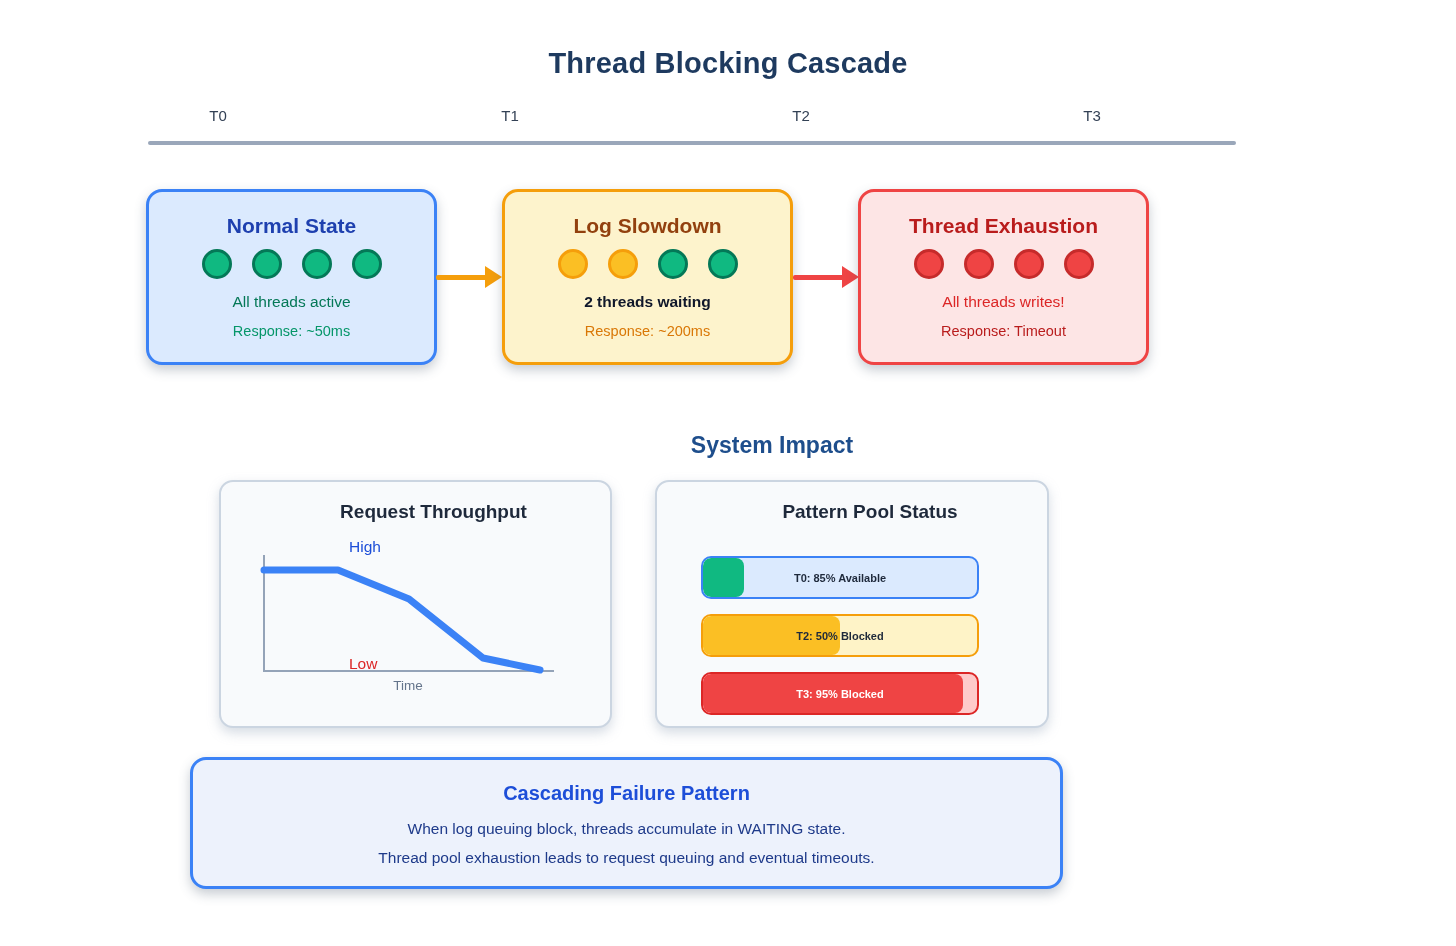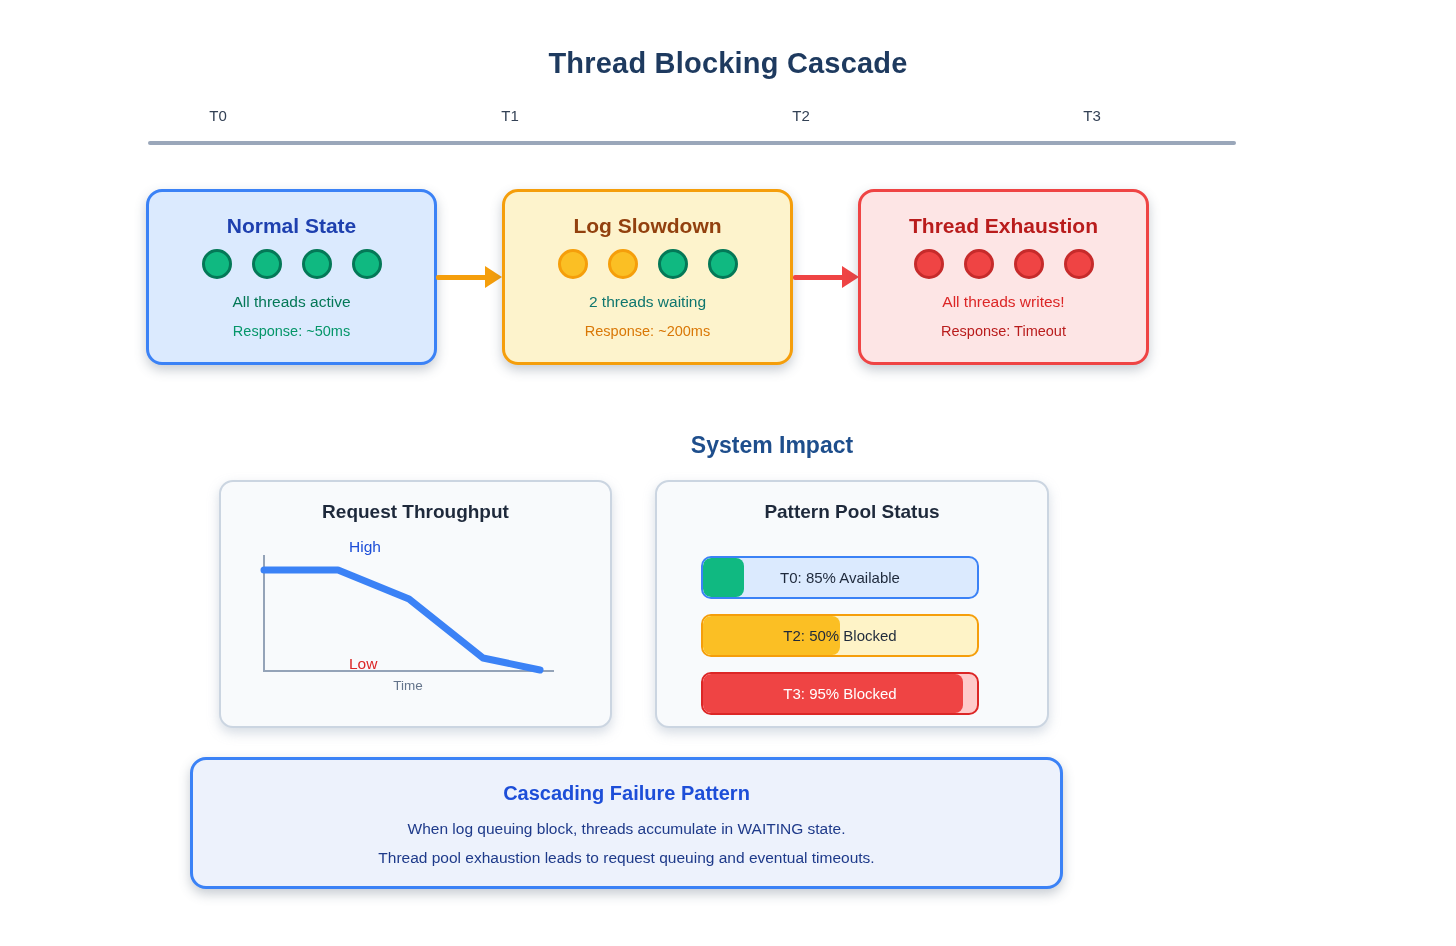--- a/index.html
+++ b/index.html
@@ -43,21 +43,21 @@
   .stage-exhaustion .stage-title{color:#b91c1c;}
   .dots{display:flex;gap:20px;margin-top:10px;height:30px;}
   .dot{width:30px;height:30px;border-radius:50%;box-sizing:border-box;border:3px solid;}
   .dot-green{background:#10b981;border-color:#047857;}
   .dot-amber{background:#fbbf24;border-color:#f59e0b;}
   .dot-red{background:#ef4444;border-color:#c62b2b;}
   .stage-line1{margin-top:14px;font-size:15.5px;}
   .stage-line2{margin-top:12px;font-size:14.5px;}
   .stage-normal .stage-line1{color:#047857;text-align:right;}
   .stage-normal .stage-line2{color:#059669;}
-  .stage-slowdown .stage-line1{color:#0f766e;}
+  .stage-slowdown .stage-line1{color:#0f172a;font-weight:bold;}
   .stage-slowdown .stage-line2{color:#d97706;}
   .stage-exhaustion .stage-line1{color:#dc2626;}
   .stage-exhaustion .stage-line2{color:#b91c1c;}
 
   
   .arrow{position:absolute;top:266px;width:66px;height:22px;}
   .arrow-1{left:436px;}
   .arrow-2{left:793px;}
   .arrow .shaft{position:absolute;left:0;right:14px;top:8.5px;height:5px;border-radius:2px;}
   .arrow .head{
@@ -76,37 +76,37 @@
   }
   .panel{
     position:absolute;top:480px;height:248px;box-sizing:border-box;
     background:#f8fafc;border:2px solid #cbd5e1;border-radius:14px;
     box-shadow:0 5px 12px rgba(148,163,184,.38);
   }
   .panel-chart{left:219px;width:393px;}
   .panel-pool{left:655px;width:394px;}
   .panel-title{
     position:absolute;top:19px;left:0;width:100%;text-align:center;
-    font-size:19px;font-weight:700;color:#1e293b;
+    font-size:19px;font-weight:700;color:#1e293b;padding-left:18px;
   }
   .chart-svg{position:absolute;left:0;top:0;width:393px;height:248px;}
   .chart-high{position:absolute;left:349px;top:538px;font-size:15.5px;color:#1d4ed8;}
   .chart-low{position:absolute;left:349px;top:655px;font-size:15.5px;color:#dc2626;}
   .chart-time{position:absolute;left:378px;top:678px;width:60px;text-align:center;font-size:13.5px;color:#64748b;}
 
   .bars{position:absolute;left:44px;top:74px;width:278px;display:flex;flex-direction:column;gap:15px;}
   .bar{
     position:relative;height:43px;box-sizing:border-box;border-radius:10px;
     border:2px solid;overflow:hidden;
   }
   .bar-fill{position:absolute;left:0;top:0;bottom:0;border-radius:8px;}
   .bar-label{
     position:absolute;left:0;top:0;width:100%;height:100%;
     display:flex;align-items:center;justify-content:center;
-    font-size:15px;z-index:2;
+    font-size:11px;z-index:2;font-weight:bold;
   }
   .bar-available{background:#dbeafe;border-color:#3b82f6;}
   .bar-available .bar-fill{background:#10b981;}
   .bar-available .bar-label{color:#1e293b;}
   .bar-warning{background:#fef3c7;border-color:#f59e0b;}
   .bar-warning .bar-fill{background:#fbbf24;}
   .bar-warning .bar-label{color:#1e293b;}
   .bar-critical{background:#fecaca;border-color:#dc2626;}
   .bar-critical .bar-fill{background:#ef4444;}
   .bar-critical .bar-label{color:#ffffff;}

